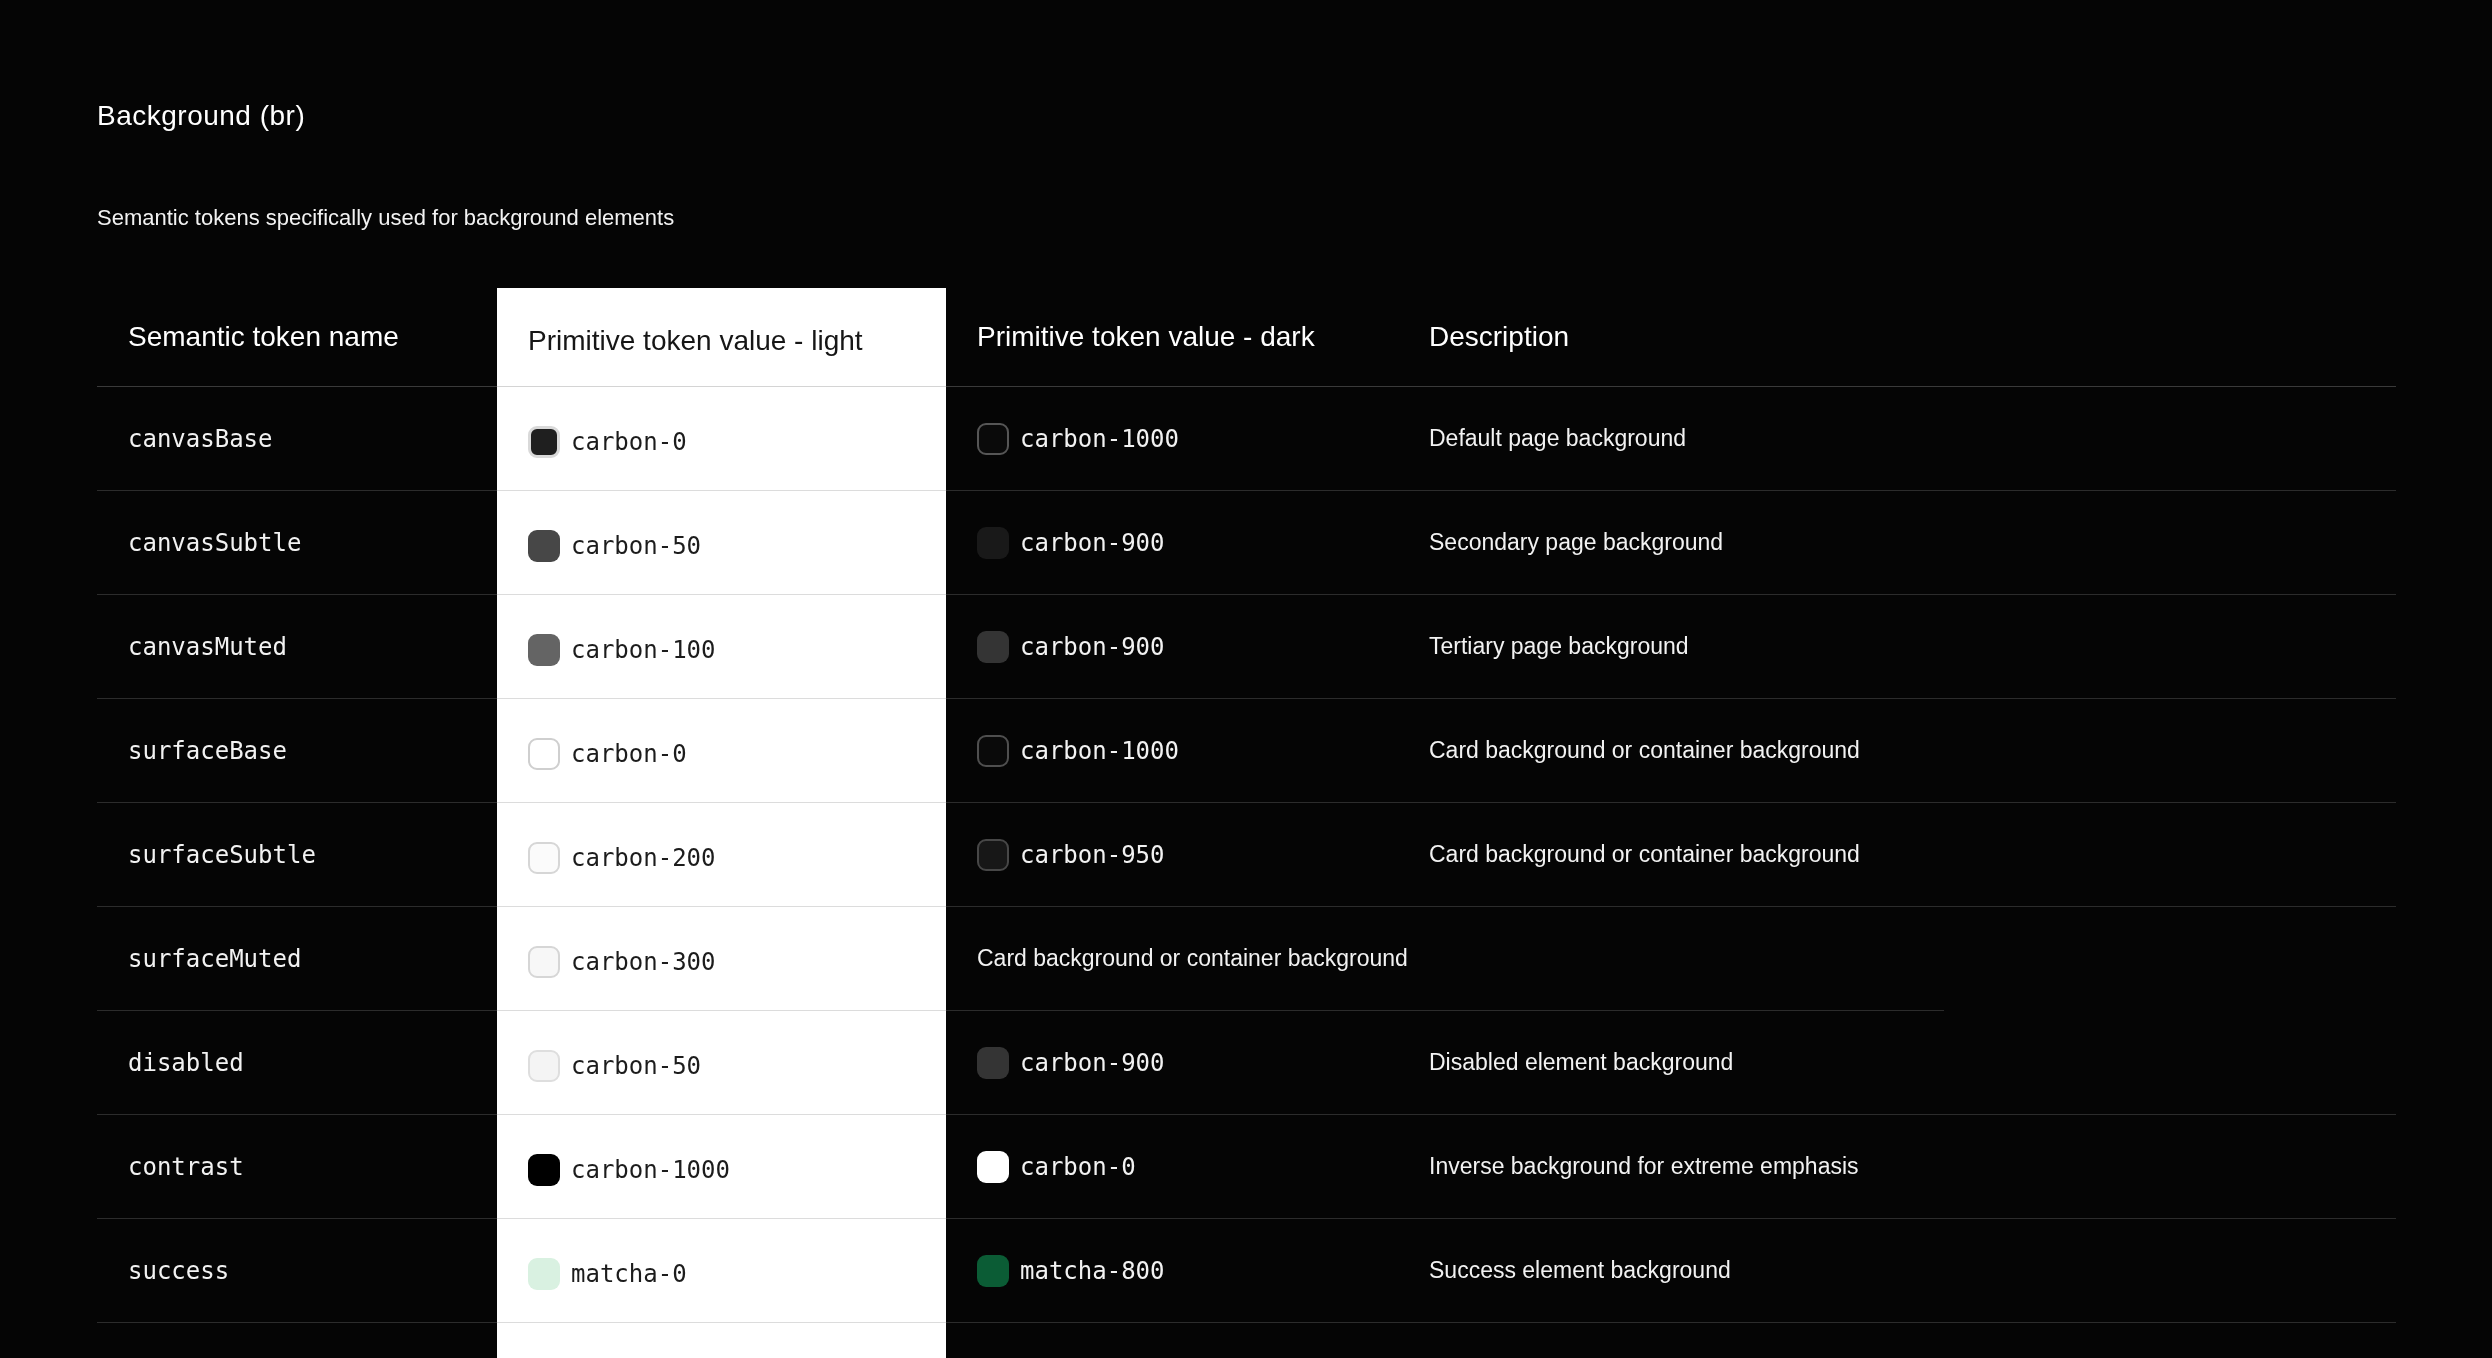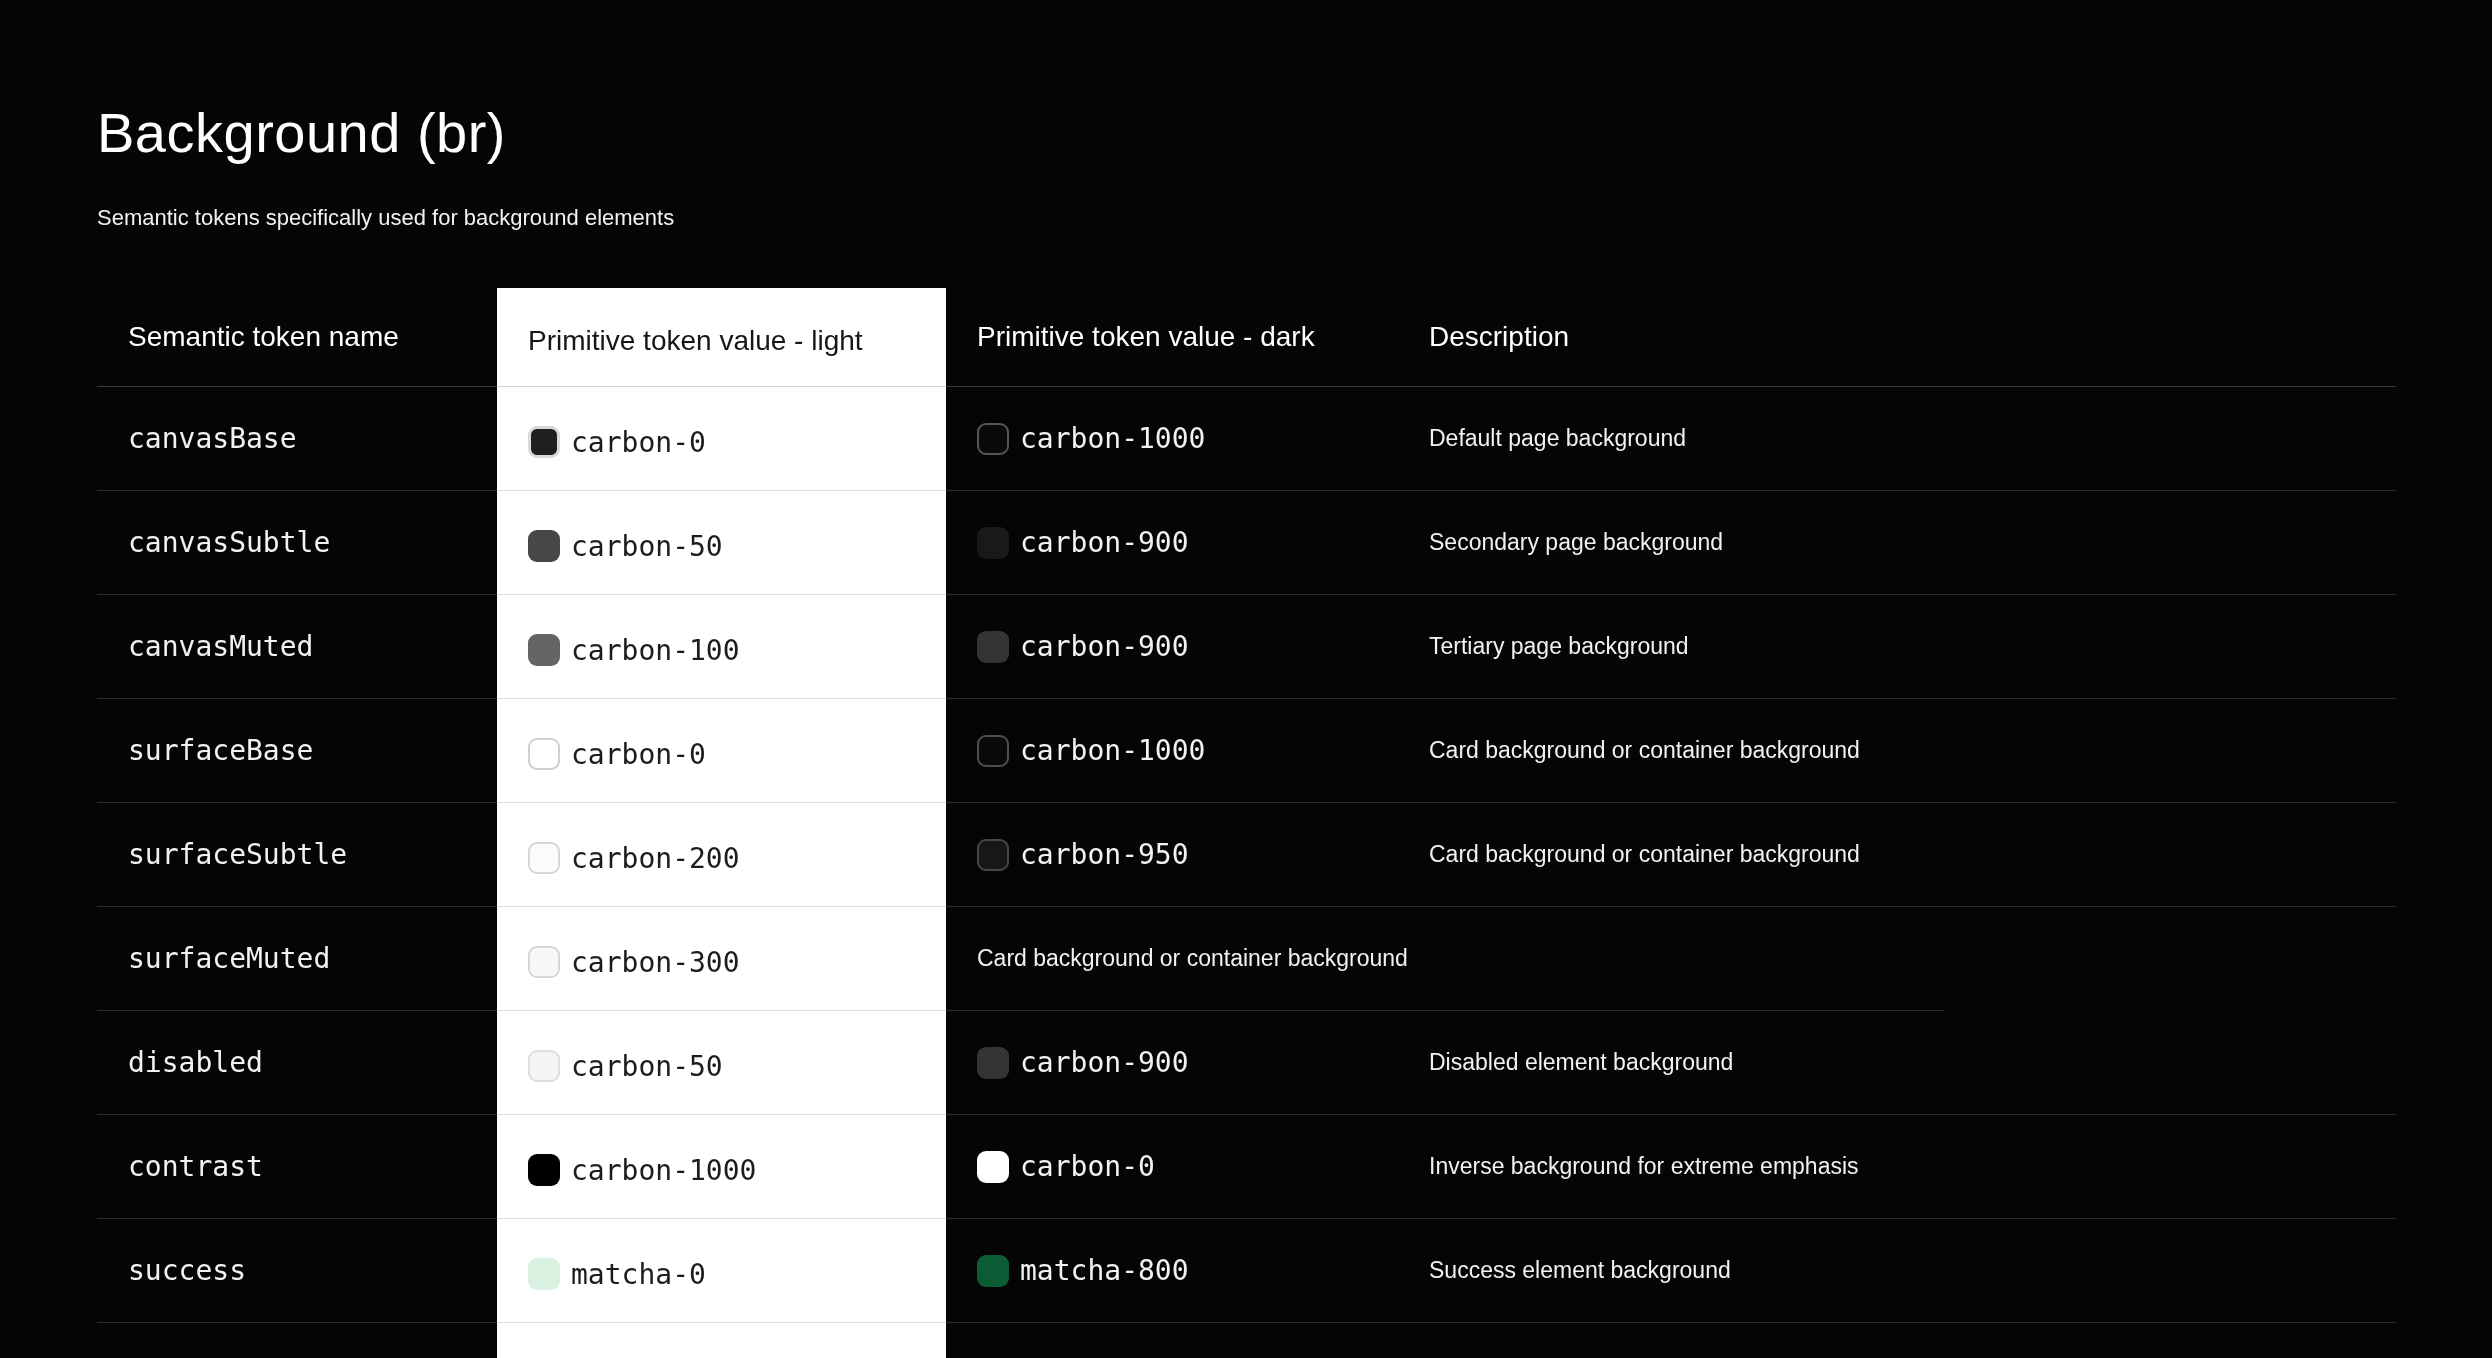--- a/index.html
+++ b/index.html
@@ -13,21 +13,21 @@
     position: relative;
     overflow: hidden;
     font-family: "Liberation Sans", sans-serif;
     -webkit-font-smoothing: antialiased;
   }
   .page-title {
     position: absolute;
     left: 97px;
     top: 100px;
     margin: 0;
-    font-size: 56px;
+    font-size: 28px;
     font-weight: 400;
     letter-spacing: 0.5px;
     color: #ffffff;
   }
   .page-subtitle {
     position: absolute;
     left: 97px;
     top: 205px;
     margin: 0;
     font-size: 22px;
@@ -73,21 +73,21 @@
   .head-label {
     font-size: 28px;
     font-weight: 400;
     color: #ffffff;
     white-space: nowrap;
     text-align: right;
   }
   .t-head .c2 .head-label { color: #161616; }
   .mono {
     font-family: "DejaVu Sans Mono", monospace;
-    font-size: 28px;
+    font-size: 24px;
     white-space: nowrap;
   }
   .token-name { color: #f2f2f2; }
   .c2 .mono { color: #1c1c1c; }
   .c3 .mono { color: #f2f2f2; }
   .swatch {
     width: 32px;
     height: 32px;
     border-radius: 9px;
     margin-right: 11px;

